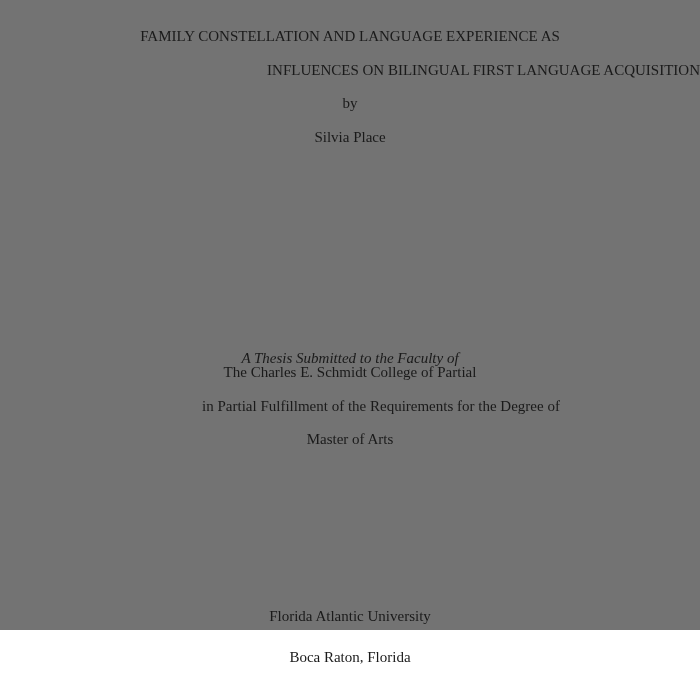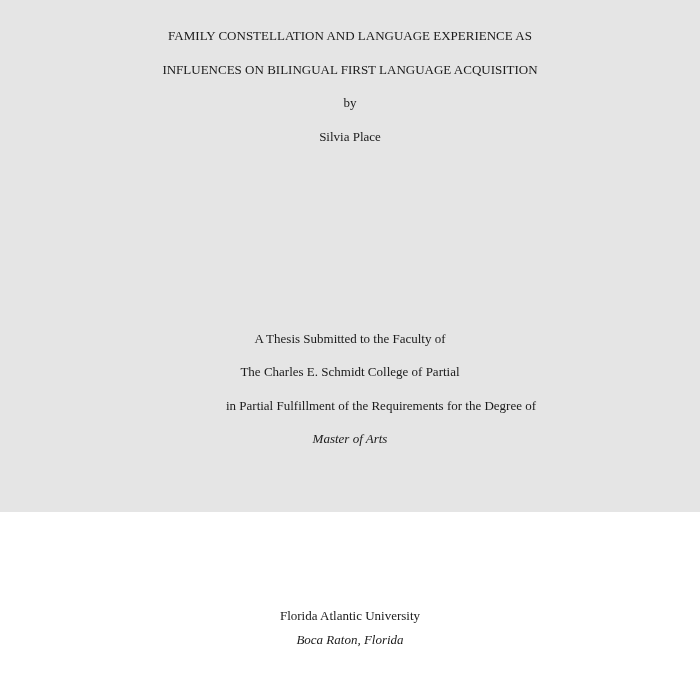--- a/index.html
+++ b/index.html
@@ -6,44 +6,44 @@
       margin: 0;
       padding: 0;
       width: 700px;
       height: 700px;
       background: #ffffff;
       overflow: hidden;
     }
     .page {
       position: relative;
       width: 700px;
-      height: 512px;
-      background: #e5e5e5;
+      height: 630px;
+      background: #737373;
       color: #1a1a1a;
       font-family: "Liberation Serif", "DejaVu Serif", serif;
-      font-size: 13px;
+      font-size: 15px;
     }
     .line {
       position: absolute;
       left: 0;
       width: 700px;
       text-align: center;
       white-space: nowrap;
       line-height: 18px;
     }
   </style>
 </head>
 <body>
 
 <div class="page">
   <div class="line" style="top:27px;">FAMILY CONSTELLATION AND LANGUAGE EXPERIENCE AS</div>
-  <div class="line" style="top:61px;">INFLUENCES ON BILINGUAL FIRST LANGUAGE ACQUISITION</div>
+  <div class="line" style="top:61px;text-align:right;">INFLUENCES ON BILINGUAL FIRST LANGUAGE ACQUISITION</div>
   <div class="line" style="top:94px;">by</div>
   <div class="line" style="top:128px;">Silvia Place</div>
 
-  <div class="line" style="top:330px;">A Thesis Submitted to the Faculty of</div>
+  <div class="line" style="top:349px;font-style:italic;">A Thesis Submitted to the Faculty of</div>
   <div class="line" style="top:363px;">The Charles E. Schmidt College of Partial</div>
   <div class="line" style="top:397px;margin-left:31px;">in Partial Fulfillment of the Requirements for the Degree of</div>
-  <div class="line" style="top:430px;font-style:italic;">Master of Arts</div>
+  <div class="line" style="top:430px;">Master of Arts</div>
 
   <div class="line" style="top:607px;">Florida Atlantic University</div>
-  <div class="line" style="top:631px;font-style:italic;">Boca Raton, Florida</div>
+  <div class="line" style="top:648px;">Boca Raton, Florida</div>
 </div>
 
 </body></html>

